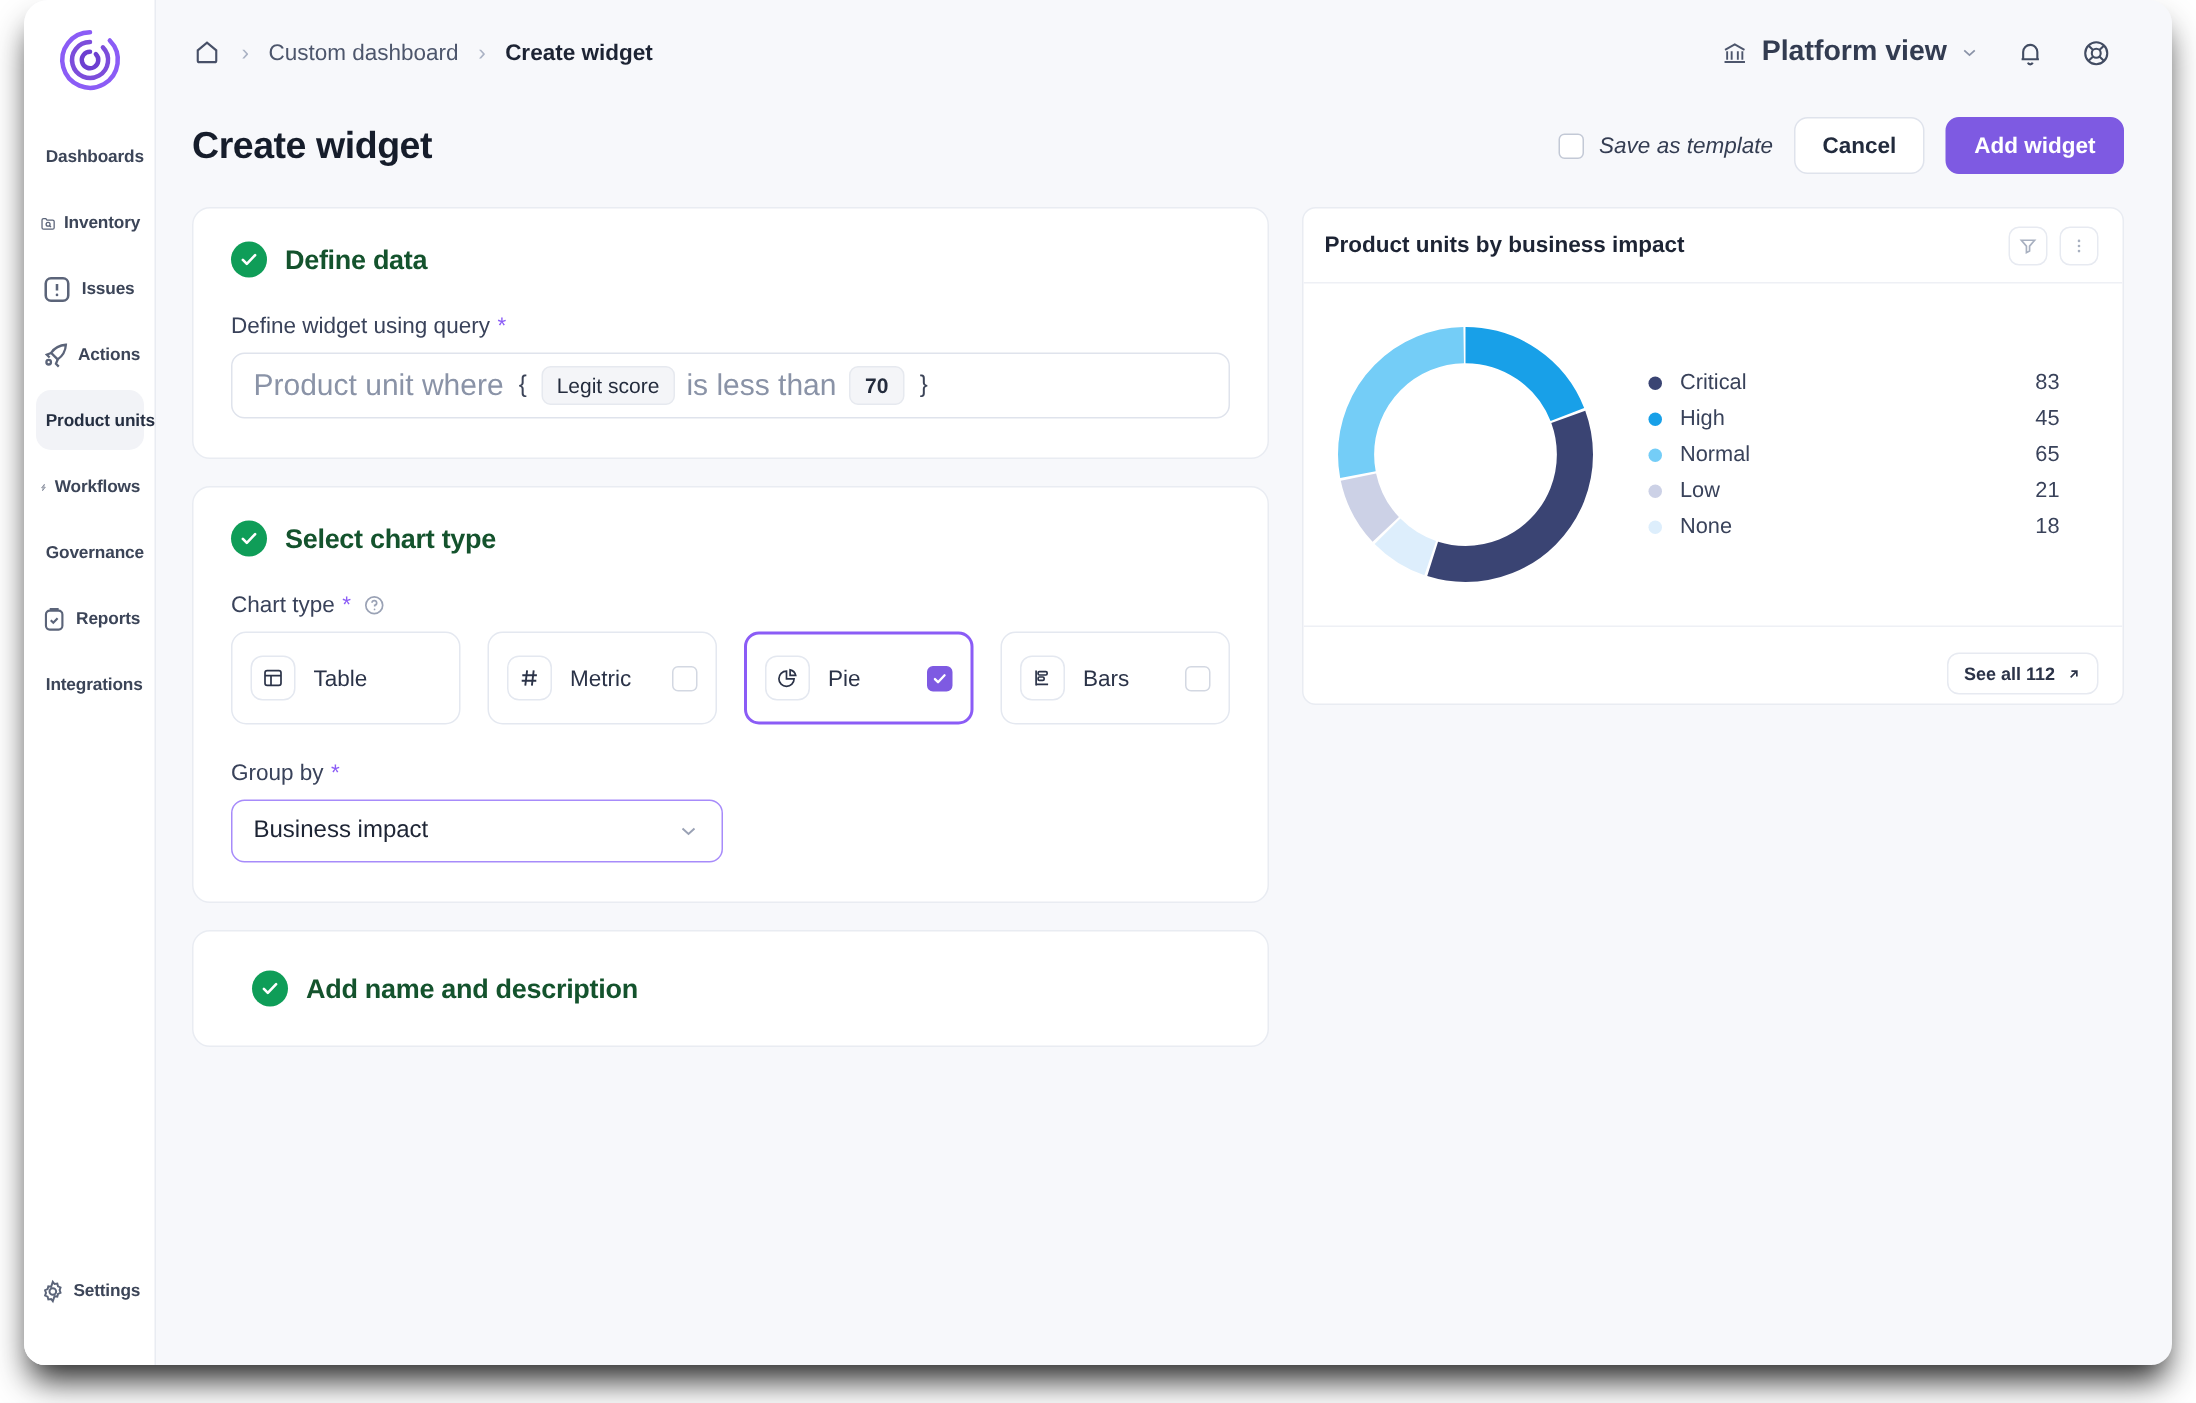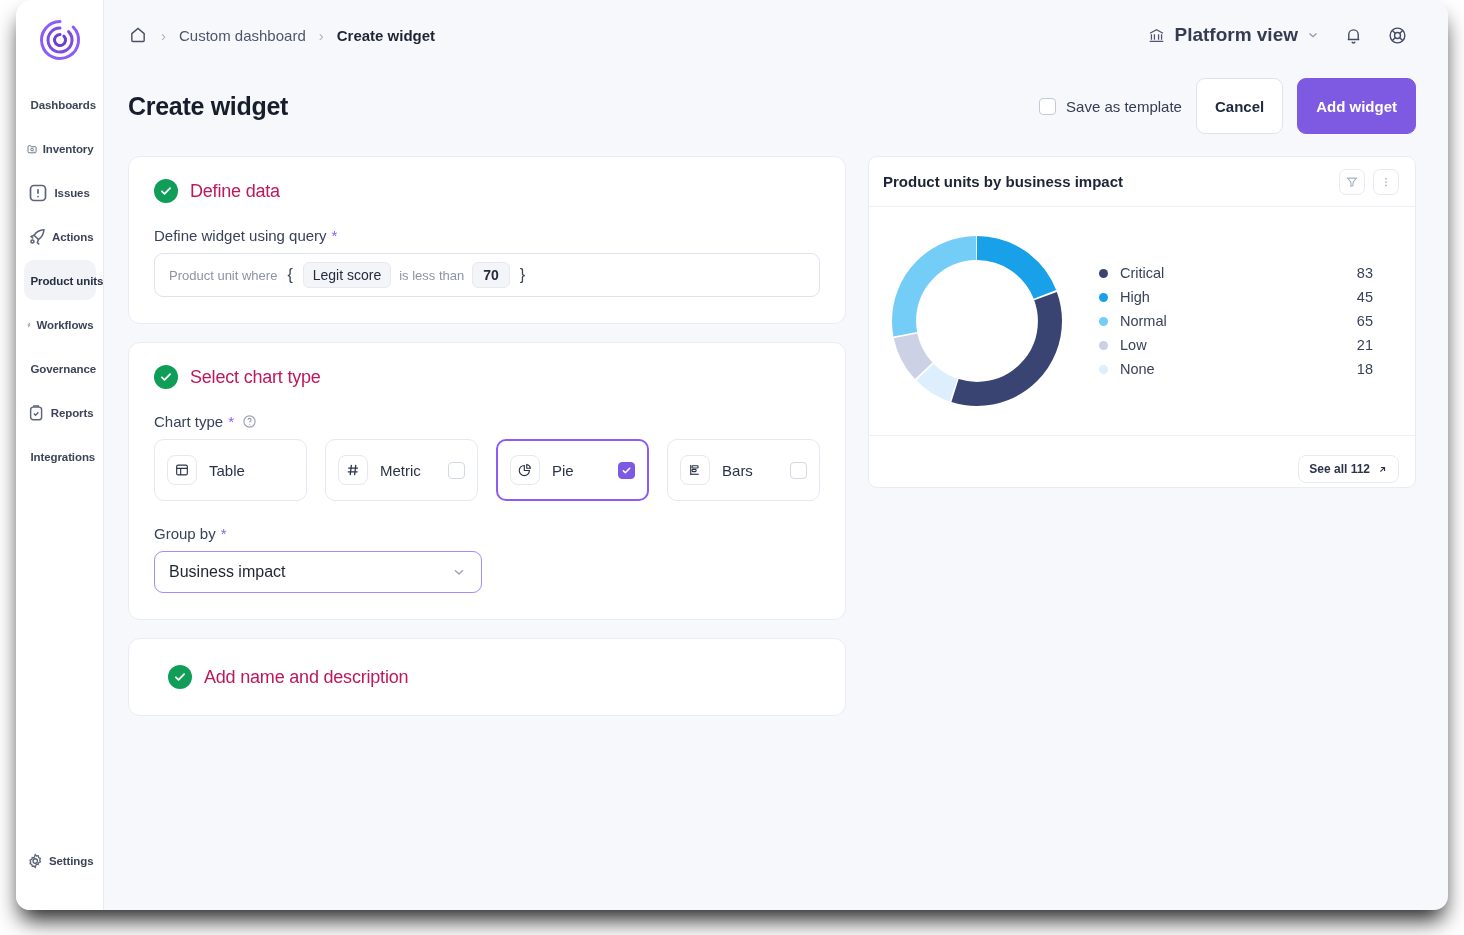--- a/index.html
+++ b/index.html
@@ -117,29 +117,29 @@
     display: flex;
     align-items: center;
   }
   #page-title {
     font-size: 25px;
     font-weight: 700;
     color: #161d2b;
     letter-spacing: -0.3px;
   }
   #page-actions { margin-left:auto; display:flex; align-items:center; gap: 14px; }
-  .checkbox-row { display:flex; align-items:flex-start; gap: 10px; cursor:pointer; }
+  .checkbox-row { display:flex; align-items:flex-start; gap: 10px; cursor:pointer;font-style:italic; }
   .cbox {
     width: 17px; height: 17px; border-radius: 4px;
     border: 1.5px solid #c3c9d6; background:#fff;
     flex-shrink: 0;
   }
   .checkbox-row .cb-label { font-size: 15px; color:#343d52; }
   .btn {
-    height: 56px;
+    height: 38px;
     border-radius: 9px;
     font-size: 15px;
     font-weight: 700;
     display: flex; align-items:center; justify-content:center;
     cursor: pointer;
     padding: 0 18px;
     white-space: nowrap;
   }
   .btn-secondary { background:#fff; color:#222b3d; border:1px solid #dfe3ec; }
   .btn-primary { background:#7e5ae2; color:#fff; border:1px solid #7e5ae2; }
@@ -164,42 +164,42 @@
   .card-pad { padding: 22px 25px 26px 25px; }
 
   .sec-head { display:flex; align-items:center; gap: 12px; }
   .check-badge {
     width: 24px; height: 24px; border-radius: 50%;
     background: #0f9d58;
     display:flex; align-items:center; justify-content:center;
     flex-shrink: 0;
   }
   .sec-title {
-    font-size: 18px; font-weight: 400; color:#be185d; letter-spacing:-0.2px;
+    font-size: 18px; font-weight: 700; color:#14532d; letter-spacing:-0.2px;
   }
 
   .field-label {
     font-size: 15px; color:#39425a; margin-top: 24px; margin-bottom: 9px;
     display:flex; align-items:center; gap:2px;
   }
   .req { color:#8b5cf6; margin-left: 3px; }
   .help-ico { width:15px; height:15px; color:#9aa2b5; margin-left:6px; display:block; }
 
   
   .query-box {
     height: 44px;
     border: 1px solid #dfe3ec;
     border-radius: 9px;
     display:flex; align-items:center;
     padding: 0 14px;
     gap: 8px;
     background:#fff;
     cursor: text;
   }
-  .q-muted { font-size: 13px; color:#8a93a7; }
+  .q-muted { font-size: 20px; color:#8a93a7; }
   .q-brace { font-size: 16px; color:#3b4357; margin: 0 2px; }
   .q-pill {
     background:#f4f5f8;
     border: 1px solid #e6e9ef;
     border-radius: 6px;
     padding: 4px 9px;
     font-size: 14px;
     font-weight: 400;
     color:#242c3d;
   }
@@ -285,22 +285,22 @@
     font-size: 14.5px;
     cursor:pointer;
   }
   .legend-dot { width: 9px; height: 9px; border-radius:50%; flex-shrink:0; margin-right: 12px; }
   .legend-label { color:#39425a; }
   .legend-val { margin-left:auto; color:#39425a; }
 
   #preview-foot {
     border-top: 1px solid #eef0f5;
     height: 52px;
-    display:flex; align-items:flex-end; justify-content:flex-end;
-    padding: 4px 16px;
+    display:flex; align-items:flex-start; justify-content:flex-end;
+    padding: 17px 16px;
   }
   .see-all {
     border: 1px solid #e7eaf1;
     border-radius: 8px;
     height: 28px;
     padding: 0 10px;
     display:flex; align-items:center; gap:7px;
     font-size: 12px; font-weight:700; color:#2b3348;
     cursor:pointer; background:#fff;
   }

